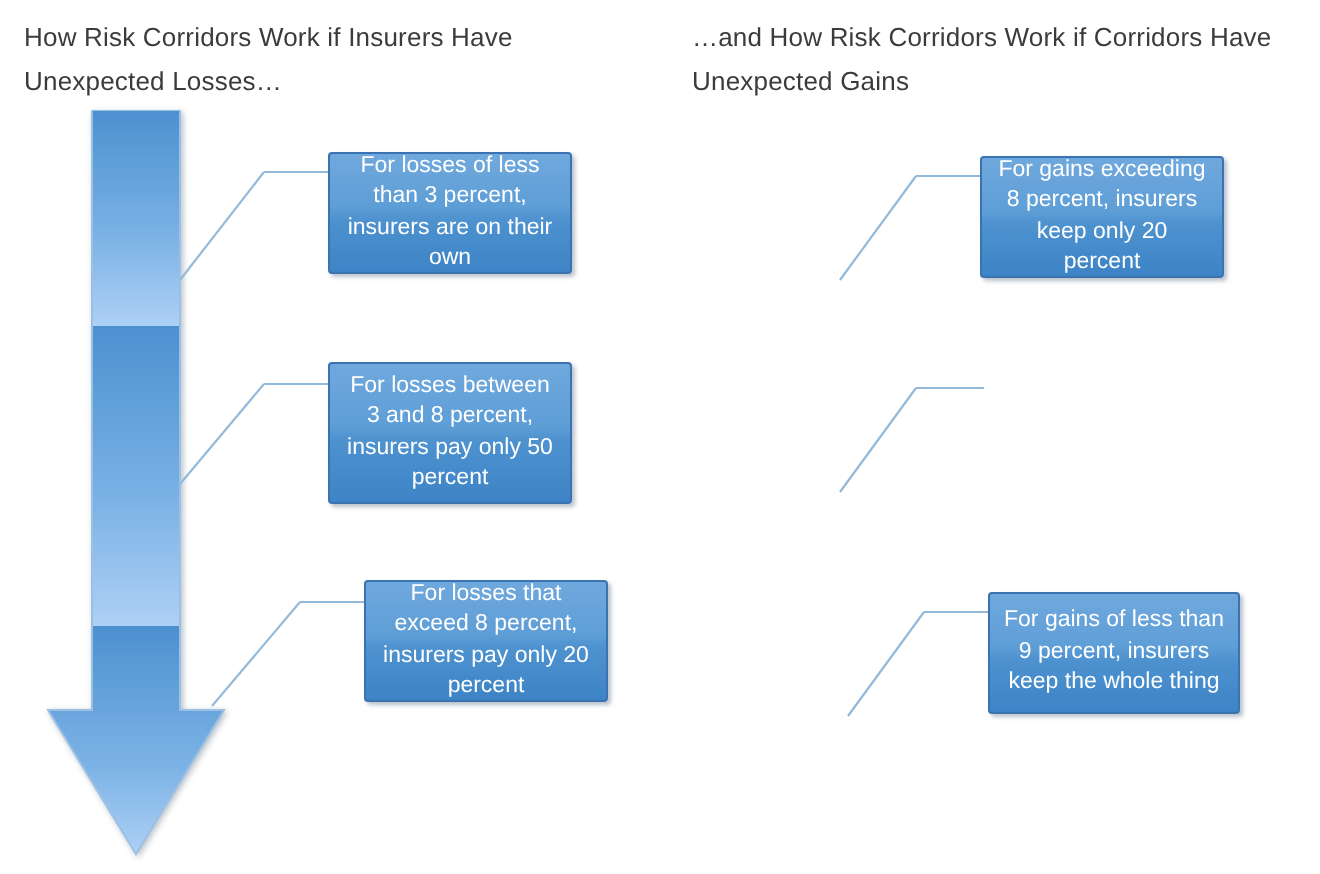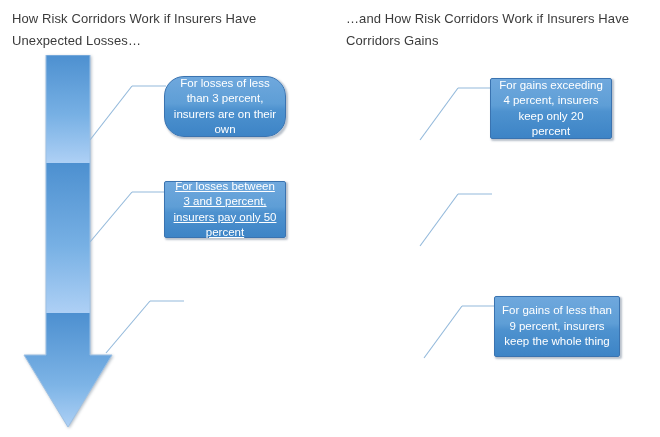--- a/index.html
+++ b/index.html
@@ -126,42 +126,43 @@
   <svg class="connector" style="left:88px; top:186px; width:78px; height:58px;">
     <line x1="2" y1="56" x2="44" y2="6"></line>
     <line x1="44" y1="6" x2="78" y2="6"></line>
   </svg>
 
   <svg class="connector" style="left:104px; top:295px; width:80px; height:60px;">
     <line x1="2" y1="58" x2="46" y2="6"></line>
     <line x1="46" y1="6" x2="80" y2="6"></line>
   </svg>
 
-  <div class="callout" style="left:164px; top:76px; width:122px; height:61px;border-radius:20px;">For losses of less than 3 percent, insurers are on their own</div>
+  <div class="callout" style="left:164px; top:76px; width:122px; height:61px;">For losses of less than 3 percent, insurers are on their own</div>
 
-  <div class="callout" style="left:164px; top:181px; width:122px; height:57px;text-decoration:underline;">For losses between 3 and 8 percent, insurers pay only 50 percent</div>
+  <div class="callout" style="left:164px; top:181px; width:122px; height:71px;">For losses between 3 and 8 percent, insurers pay only 50 percent</div>
 
+  <div class="callout" style="left:182px; top:290px; width:122px; height:61px;">For losses that exceed 8 percent, insurers pay only 20 percent</div>
 </div>
 
 <div class="panel panel-right">
 
-  <div class="panel-title">…and How Risk Corridors Work if Insurers Have Corridors Gains</div>
+  <div class="panel-title">…and How Risk Corridors Work if Corridors Have Unexpected Gains</div>
 
   <svg class="connector" style="left:88px; top:82px; width:74px; height:60px;">
     <line x1="2" y1="58" x2="40" y2="6"></line>
     <line x1="40" y1="6" x2="74" y2="6"></line>
   </svg>
 
   <svg class="connector" style="left:88px; top:188px; width:74px; height:60px;">
     <line x1="2" y1="58" x2="40" y2="6"></line>
     <line x1="40" y1="6" x2="74" y2="6"></line>
   </svg>
 
   <svg class="connector" style="left:92px; top:300px; width:74px; height:60px;">
     <line x1="2" y1="58" x2="40" y2="6"></line>
     <line x1="40" y1="6" x2="74" y2="6"></line>
   </svg>
 
-  <div class="callout" style="left:160px; top:78px; width:122px; height:61px;">For gains exceeding 4 percent, insurers keep only 20 percent</div>
+  <div class="callout" style="left:160px; top:78px; width:122px; height:61px;">For gains exceeding 8 percent, insurers keep only 20 percent</div>
 
 
   <div class="callout" style="left:164px; top:296px; width:126px; height:61px;">For gains of less than 9 percent, insurers keep the whole thing</div>
 </div>
 
 </body></html>

